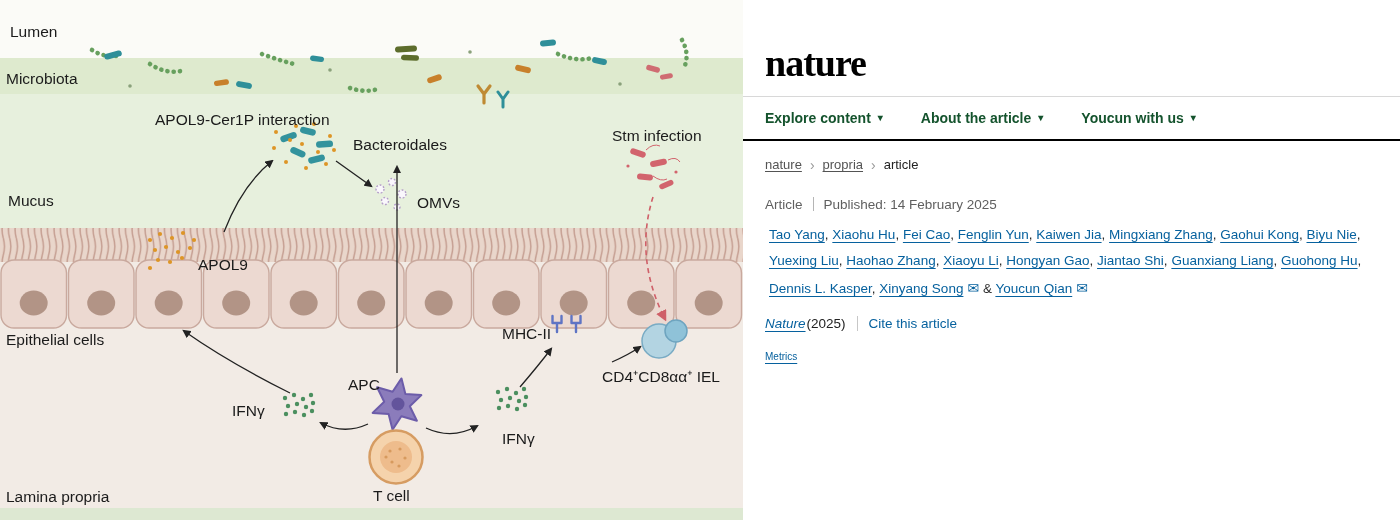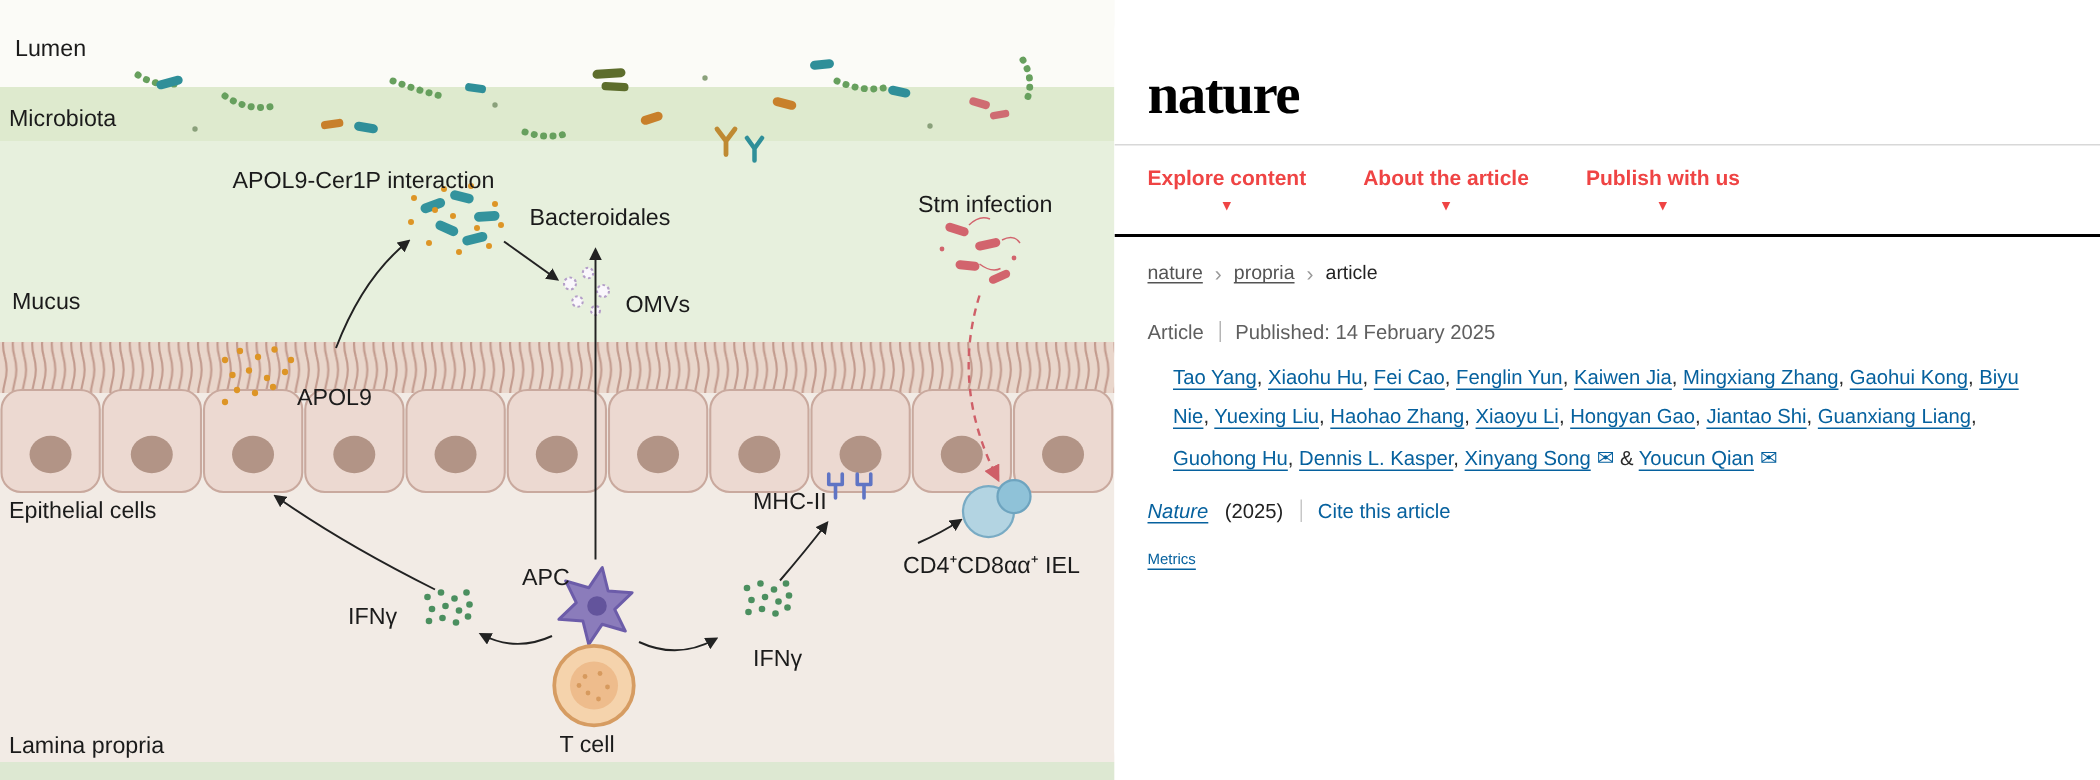--- a/index.html
+++ b/index.html
@@ -15,39 +15,39 @@
   .fig-label{ font-family:"Liberation Sans",sans-serif; font-size:15.5px; fill:#1b1b1b; }
 
   
   .article-panel{ flex:1; height:520px; background:#fff; overflow:hidden;border-radius:19px; }
   .masthead{ padding:44px 0 0 22px; }
   .brand{ font-family:"Liberation Serif",serif; font-weight:700; font-size:38px;
           letter-spacing:-1px; color:#000; line-height:1.05; cursor:pointer; }
   .topnav{ display:flex; align-items:center; gap:38px; margin-top:12px; padding:13px 22px;
            border-top:1px solid #d8d8d8; border-bottom:2px solid #000; }
   .nav-item{ display:flex; align-items:center; gap:7px; font-weight:700; font-size:14px;
-             color:#ef4444; cursor:pointer; white-space:nowrap;flex-direction:column; }
+             color:#14532d; cursor:pointer; white-space:nowrap; }
   .caret{ font-size:10px; line-height:1; }
   .content{ padding:0 22px; }
   .breadcrumb{ margin-top:16px; font-size:13px; color:#555; display:flex; align-items:center; gap:8px; }
   .bc-link{ color:#545454; text-decoration:underline; text-underline-offset:2px; cursor:pointer; }
   .bc-sep{ color:#999; font-size:14px; }
   .bc-current{ color:#222; }
   .meta{ margin-top:24px; font-size:13.5px; color:#5f5f5f; display:flex; align-items:center; }
   .meta-bar{ display:inline-block; width:1px; height:14px; background:#b5b5b5; margin:0 10px; }
   .title{ margin:10px 0 0; font-family:"Liberation Serif",serif; font-weight:700;
           font-size:25.5px; line-height:1.3; color:#000; max-width:585px; letter-spacing:-0.2px; }
-  .authors{ margin:10px 17px 0; font-size:13.5px; line-height:1.95; color:#2a2a2a; max-width:620px; }
+  .authors{ margin:10px 4px 0; font-size:13.5px; line-height:1.95; color:#2a2a2a; max-width:620px; }
   .author-link{ color:var(--link); text-decoration:underline; text-decoration-thickness:1px;
                 text-underline-offset:2.5px; cursor:pointer; }
   .env-icon{ color:var(--link); font-size:14px; margin-left:4px; }
   .ref-line{ margin-top:14px; font-size:13.5px; color:#222; display:flex; align-items:center; }
   .journal-link{ color:var(--link); font-style:italic; text-decoration:underline;
                  text-underline-offset:2.5px; cursor:pointer; }
-  .year{ margin-left:11px; }
+  .year{ margin-left:1px; }
   .ref-bar{ display:inline-block; width:1px; height:15px; background:#c7c7c7; margin:0 11px; }
   .cite-link{ color:var(--link); text-underline-offset:2.5px; cursor:pointer; }
   .metrics-line{ margin-top:15px; }
   .metrics-link{ color:var(--link); font-size:10px; text-decoration:underline;
                  text-underline-offset:2.5px; cursor:pointer; }
 </style>
 </head>
 <body>
 
 <div class="page">
@@ -300,21 +300,21 @@
     <nav class="topnav">
       <div class="nav-item">
         <span>Explore content</span>
         <span class="caret">▾</span>
       </div>
       <div class="nav-item">
         <span>About the article</span>
         <span class="caret">▾</span>
       </div>
       <div class="nav-item">
-        <span>Publish with us</span>
+        <span>Youcun with us</span>
         <span class="caret">▾</span>
       </div>
     </nav>
 
     <div class="content">
       <div class="breadcrumb">
         <a class="bc-link">nature</a>
         <span class="bc-sep">›</span>
         <a class="bc-link">propria</a>
         <span class="bc-sep">›</span>

